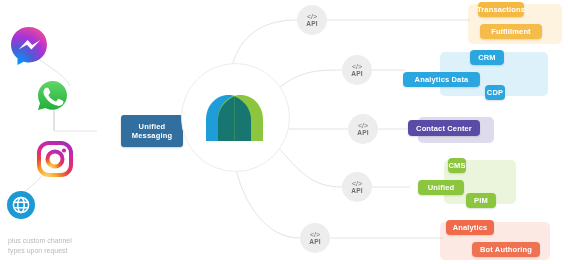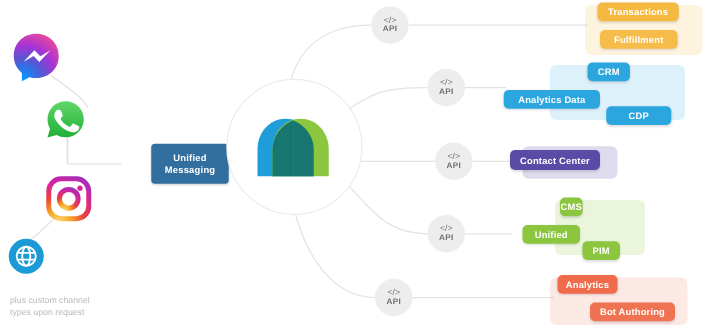--- a/index.html
+++ b/index.html
@@ -201,35 +201,35 @@
   <div class="api" style="left:342px;top:172px;">
     <span class="code">&lt;/&gt;</span>
     <span class="lbl">API</span>
   </div>
   <div class="api" style="left:300px;top:223px;">
     <span class="code">&lt;/&gt;</span>
     <span class="lbl">API</span>
   </div>
 
   <div class="panel" style="left:468px;top:4px;width:94px;height:40px;background:rgba(245,185,66,0.17);"></div>
-  <div class="pill" style="left:478px;top:2px;width:65px;height:15px;background:#f5b942;">
+  <div class="pill" style="left:478px;top:2px;width:46px;height:15px;background:#f5b942;">
     <span>Transactions</span>
   </div>
   <div class="pill" style="left:480px;top:24px;width:62px;height:15px;background:#f6bc4a;">
     <span>Fulfillment</span>
   </div>
 
   <div class="panel" style="left:440px;top:52px;width:108px;height:44px;background:rgba(43,166,222,0.16);"></div>
   <div class="pill" style="left:470px;top:50px;width:34px;height:15px;background:#2ba6de;">
     <span>CRM</span>
   </div>
   <div class="pill" style="left:403px;top:72px;width:77px;height:15px;background:#2ba6de;">
     <span>Analytics Data</span>
   </div>
-  <div class="pill" style="left:485px;top:85px;width:52px;height:15px;background:#2ba6de;">
+  <div class="pill" style="left:485px;top:85px;width:20px;height:15px;background:#2ba6de;">
     <span>CDP</span>
   </div>
 
   <div class="panel" style="left:418px;top:117px;width:76px;height:26px;background:rgba(91,75,166,0.20);"></div>
   <div class="pill" style="left:408px;top:120px;width:72px;height:16px;background:#5b4ba6;">
     <span>Contact Center</span>
   </div>
 
   <div class="panel" style="left:444px;top:160px;width:72px;height:44px;background:rgba(140,198,63,0.18);"></div>
   <div class="pill" style="left:448px;top:158px;width:18px;height:15px;background:#8cc63f;">

